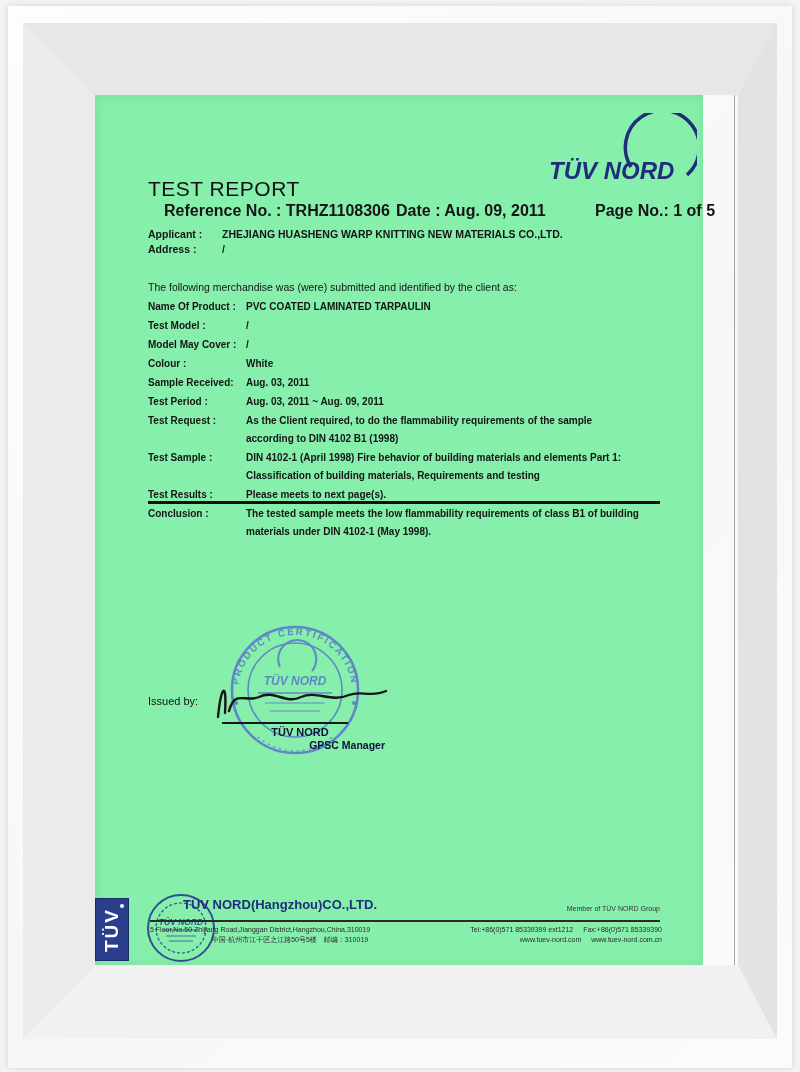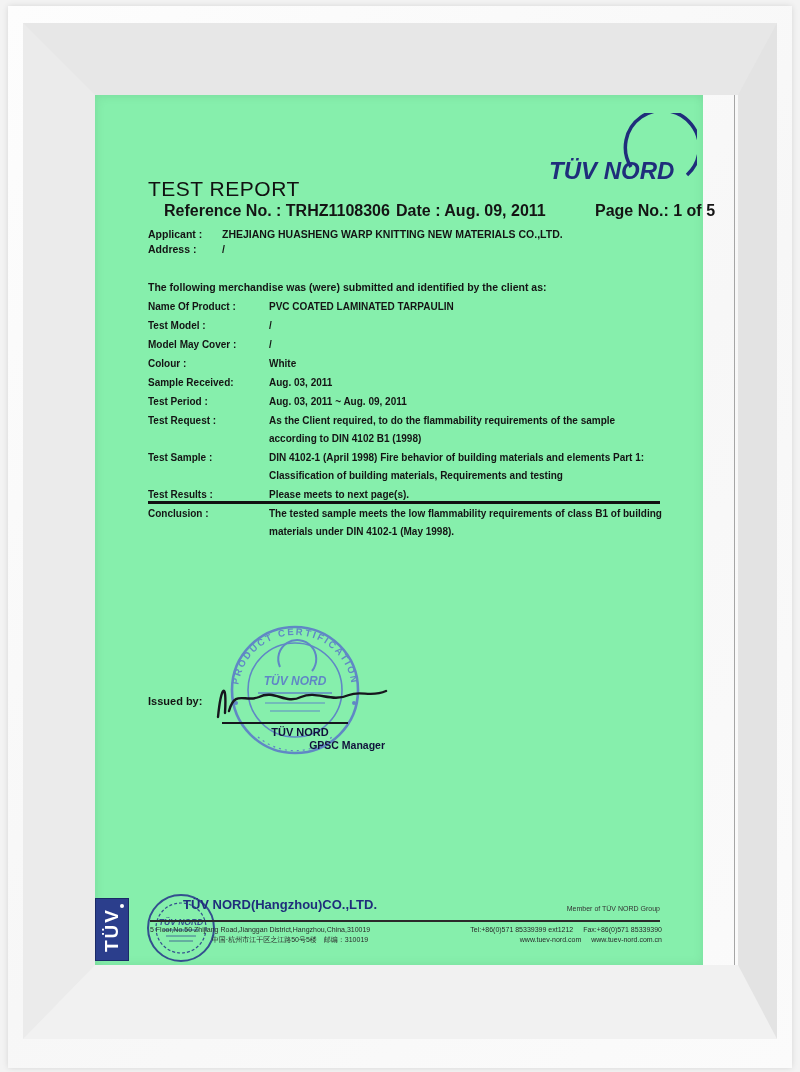--- a/index.html
+++ b/index.html
@@ -40,29 +40,29 @@
     font-style:italic;font-weight:bold;font-size:24px;color:#1f2d7b;
     letter-spacing:0px;white-space:nowrap;
   }
   
   .title{font-size:21px;font-weight:normal;letter-spacing:0.5px;color:#111;}
   .refrow span{position:absolute;font-size:16px;font-weight:bold;white-space:nowrap;padding-left:16px;}
   
   .kvrow{display:flex;font-size:10.5px;font-weight:bold;line-height:15px;align-items:flex-end;}
   .kvrow .k{width:67px;flex:none;}
   .kvrow .v{flex:1;margin-left:7px;}
-  .intro{font-size:10.5px;font-weight:bold;}
+  .intro{font-size:10.5px;font-weight:normal;}
   
   .fields{width:516px;}
   .frow{display:flex;line-height:18px;margin-bottom:1px;}
-  .frow .fl{width:121px;flex:none;font-size:10px;font-weight:bold;}
+  .frow .fl{width:98px;flex:none;font-size:10px;font-weight:bold;}
   .frow .fv{width:395px;font-size:10px;font-weight:bold;}
   .sep{background:#111;}
   
-  .issued-label{font-size:11px;font-weight:bold;}
+  .issued-label{font-size:11px;font-weight:normal;}
   .org{font-size:11px;font-weight:bold;color:#10103a;text-align:center;}
   .role{font-size:10.5px;font-weight:bold;color:#10103a;text-align:right;}
   
   .footer-tab{
     position:absolute;left:0;top:803px;width:34px;height:63px;
     background:#2b3e8c;border:1px solid #1a2a66;box-sizing:border-box;
     display:flex;align-items:center;justify-content:center;
   }
   .footer-tab span{
     writing-mode:vertical-rl;transform:rotate(180deg);

